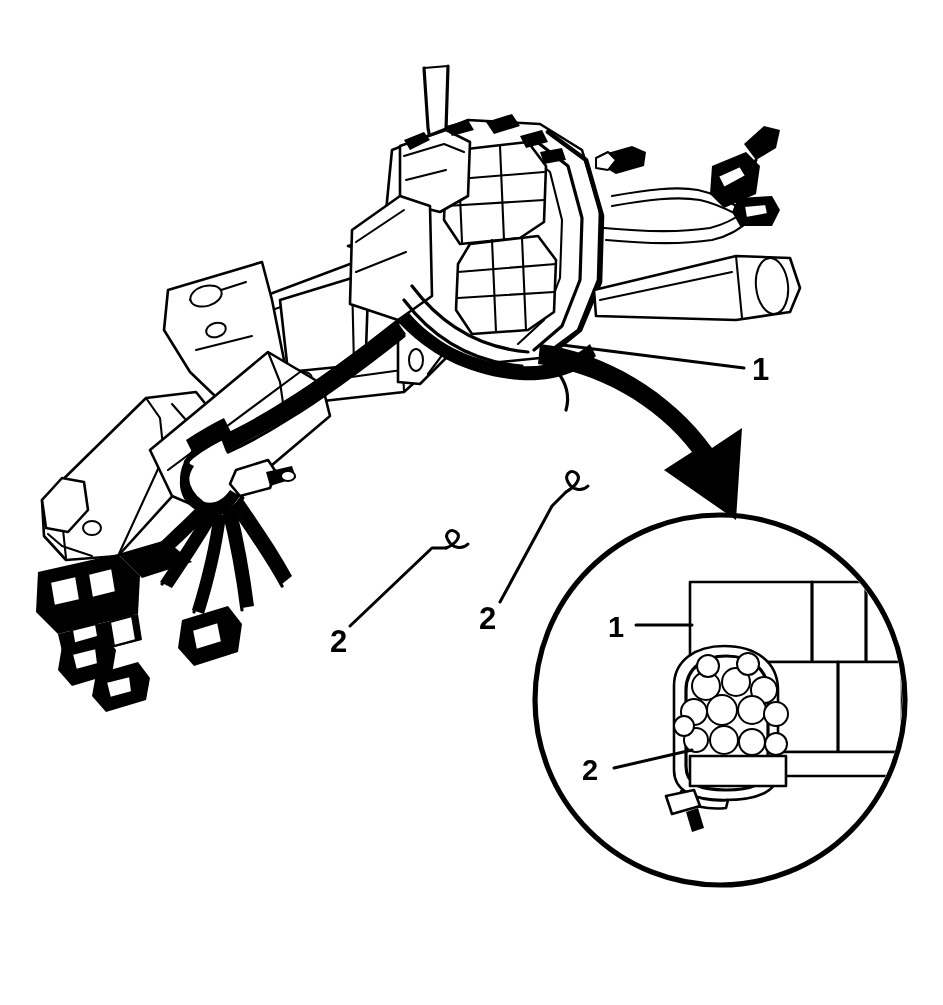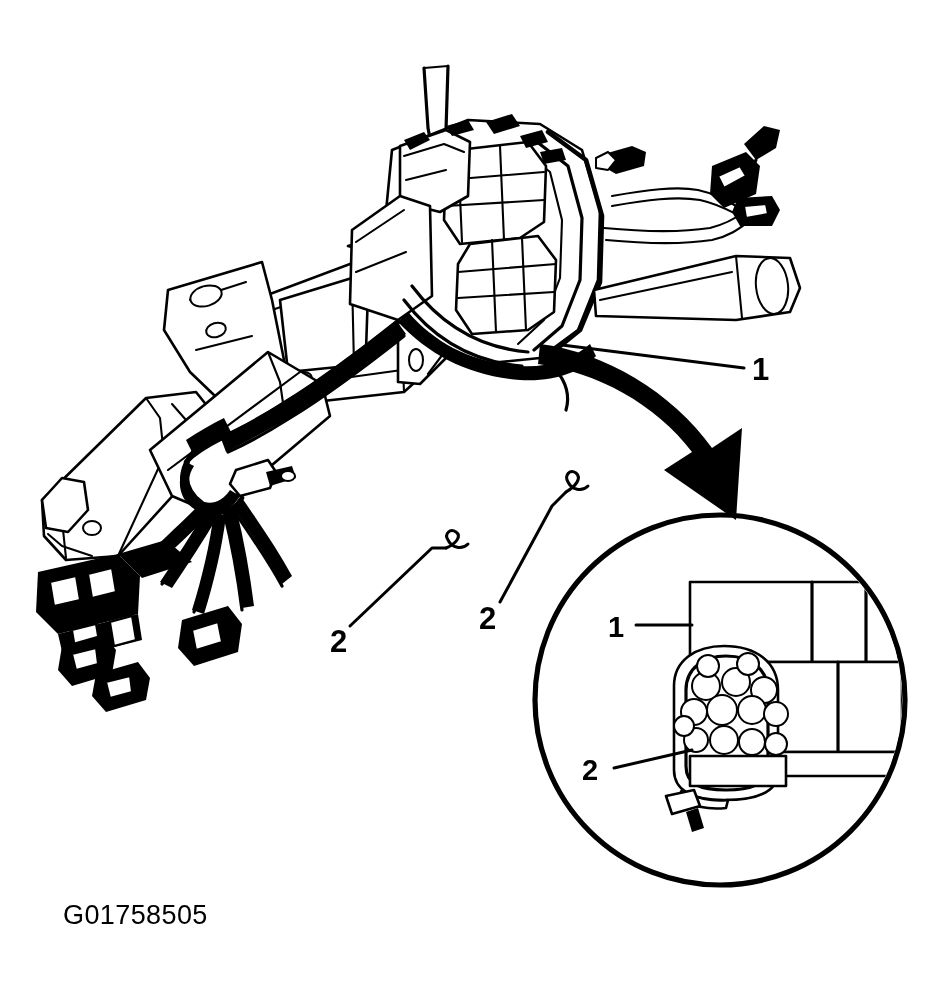--- a/index.html
+++ b/index.html
@@ -345,15 +345,14 @@
       <text class="calloutnum-sm" x="608" y="637">1</text>
     </g>
 
     <g>
       <path class="leader" d="M 614 768 L 692 750" stroke-width="4.4"></path>
       <text class="calloutnum-sm" x="582" y="780">2</text>
     </g>
 
   </svg>
 
-  <div id="figure-id">G01758505</div>
 
 </div>
 
 </body></html>

